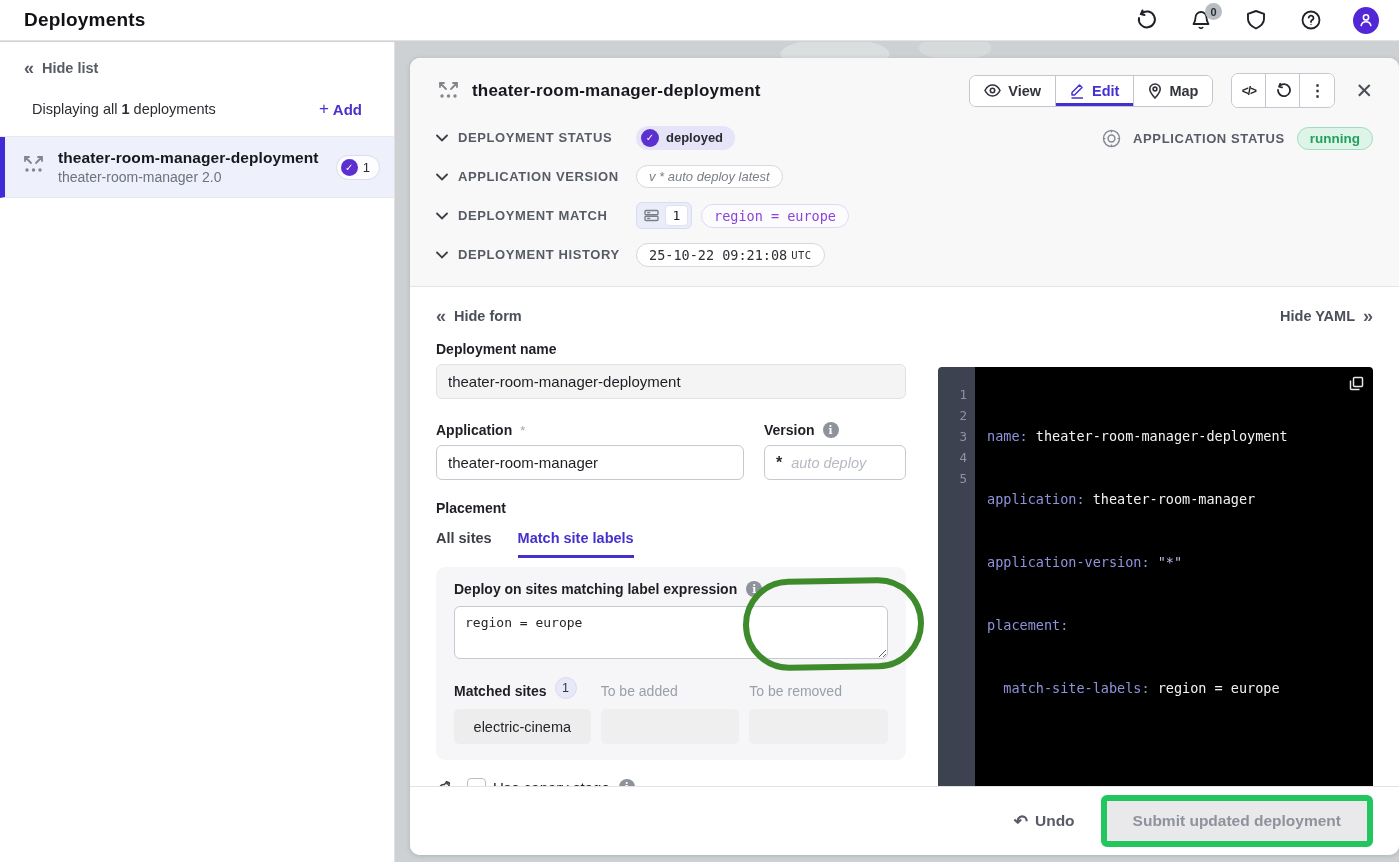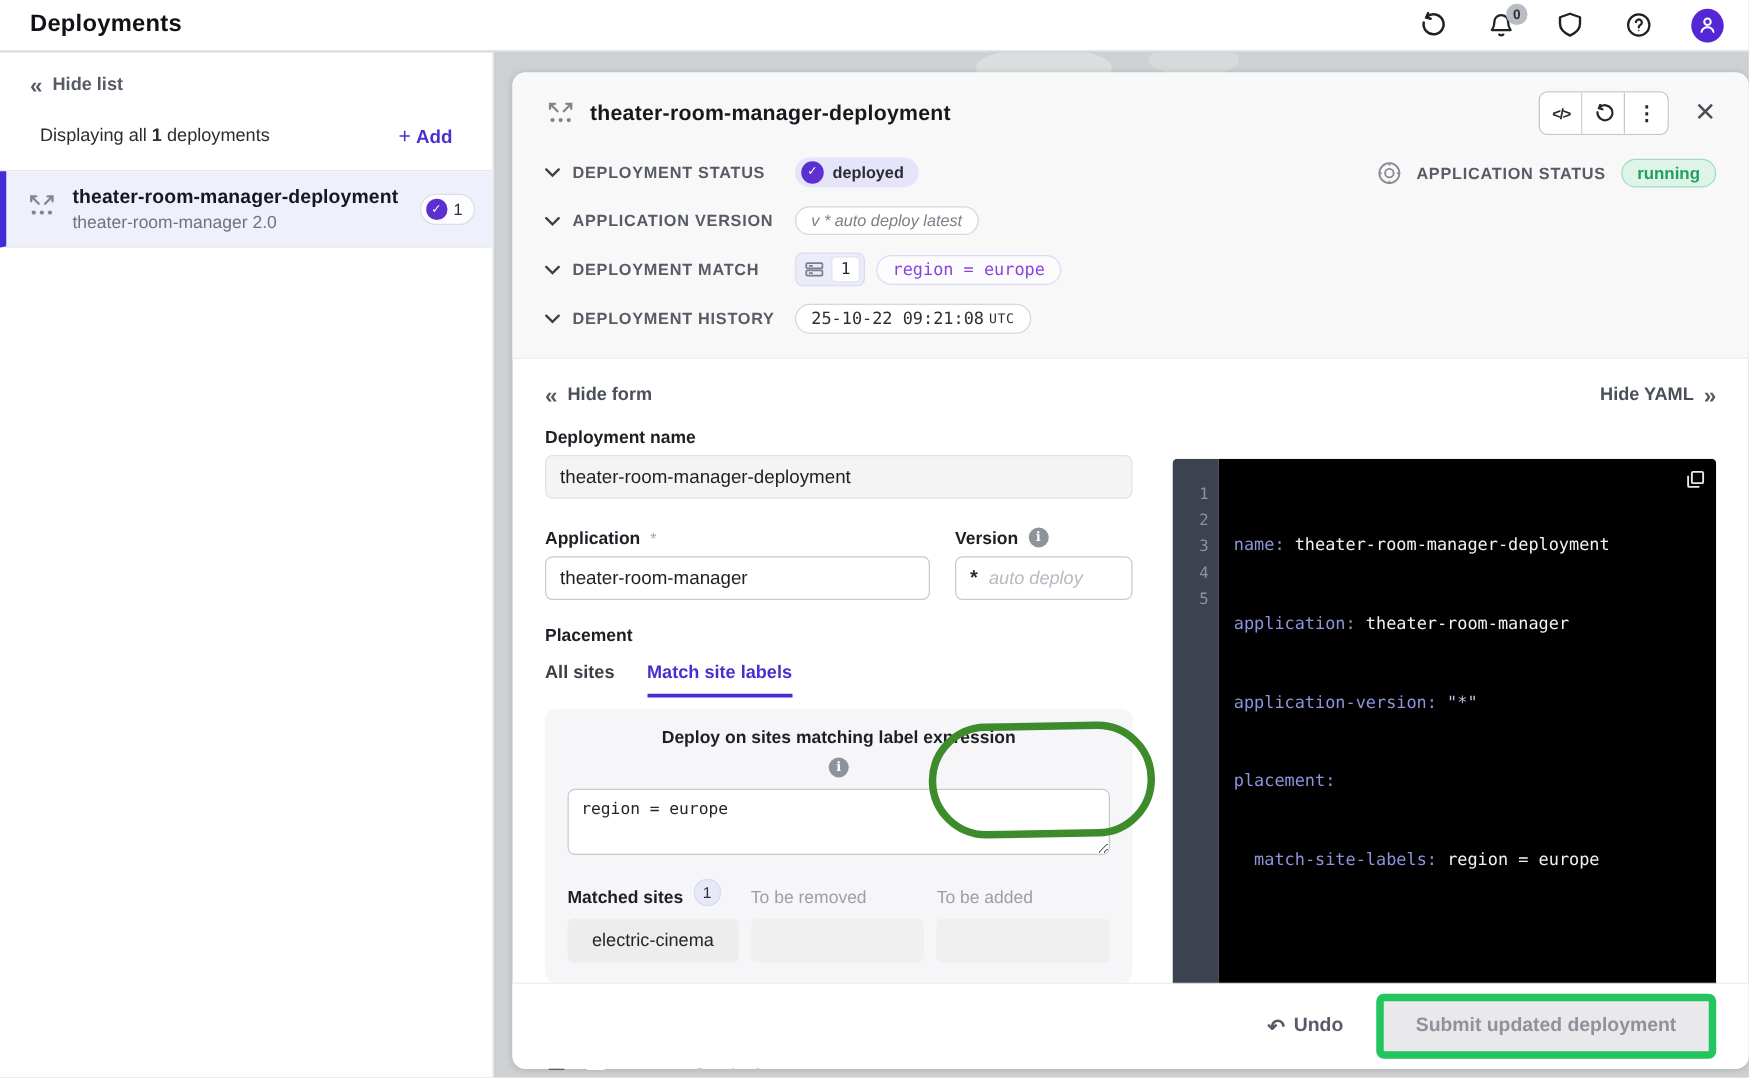--- a/index.html
+++ b/index.html
@@ -87,21 +87,21 @@
   .fld-app { width:308px; }
   .fld-ver { width:142px; }
   .ver-input { display:flex; align-items:center; gap:9px; height:35px; border:1px solid #c6c9d0; border-radius:6px; background:#fff; padding:0 11px; cursor:text; }
   .ver-star { font-size:16px; color:#2a2c32; font-weight:700; }
   .ver-ph { font-size:14.5px; color:#b6bac1; font-style:italic; }
   .placement-label { margin-top:20px; margin-bottom:0; }
   .tabs { display:flex; gap:26px; margin-top:14px; }
   .tab { font-size:14.5px; color:#3c3f47; padding-bottom:9px; cursor:pointer; border-bottom:3px solid transparent; font-weight:600; }
   .tab.active { color:#4430cf; border-bottom-color:#4430cf; }
   .match-card { background:#f6f6f8; border-radius:9px; padding:14px 18px 16px; margin-top:9px; }
-  .card-title { font-size:14px; font-weight:700; color:#1d1f24; display:flex; align-items:center; gap:9px; margin-bottom:9px;flex-direction:column; }
+  .card-title { font-size:14px; font-weight:700; color:#1d1f24; display:flex; align-items:center; gap:9px; margin-bottom:9px; }
   .expr-area { width:100%; height:53px; border:1px solid #c6c9d0; border-radius:6px; background:#fff; font-family:"DejaVu Sans Mono",monospace; font-size:13px; color:#23252b; padding:8px 10px; resize:both; }
   .site-cols { display:flex; gap:10px; margin-top:14px; }
   .site-col { width:138px; }
   .site-col.wide { width:140px; }
   .col-head { font-size:14px; color:#9aa0a8; margin-bottom:10px; height:22px; display:flex; align-items:flex-end; gap:8px; }
   .col-head.first { color:#1d1f24; font-weight:700; }
   .cnt-badge { background:#e7e8f8; border:1px solid #d9dbf0; color:#33353c; width:22px; height:22px; border-radius:50%; font-size:12.5px; display:flex; align-items:center; justify-content:center; font-weight:400; }
   .site-chip { background:#ededee; border-radius:5px; height:35px; display:flex; align-items:center; justify-content:center; font-size:14.5px; color:#24262b; }
   .site-empty { background:#efeff0; border-radius:5px; height:35px; }
   .opt-row { display:flex; align-items:center; gap:7px; margin-top:16px;text-align:right; }
@@ -219,20 +219,43 @@
           <svg width="25" height="24" viewBox="0 0 25 24" fill="none" stroke="#81858d" stroke-width="1.8" stroke-linecap="round">
               <path d="M10 10 L4 4 M4 8 V4 H8"></path>
               <path d="M15 10 L21 4 M21 8 V4 H17"></path>
               <circle cx="6" cy="17" r="1.7" fill="#81858d" stroke="none"></circle>
               <circle cx="12.5" cy="17" r="1.7" fill="#81858d" stroke="none"></circle>
               <circle cx="19" cy="17" r="1.7" fill="#81858d" stroke="none"></circle>
             </svg>
         </span>
         <span class="panel-title">theater-room-manager-deployment</span>
 
+        <div class="seg-group">
+          <button class="seg-btn">
+            <svg width="17" height="13" viewBox="0 0 17 13" fill="none" stroke="#33353c" stroke-width="1.6">
+                <path d="M1 6.5 C3 2.5 6 1 8.5 1 s5.5 1.5 7.5 5.5 C14 10.5 11 12 8.5 12 S3 10.5 1 6.5 z"></path>
+                <circle cx="8.5" cy="6.5" r="2.2"></circle>
+              </svg>
+            <span>View</span>
+          </button>
+          <button class="seg-btn active">
+            <svg width="15" height="16" viewBox="0 0 15 16" fill="none" stroke="#4430cf" stroke-width="1.5" stroke-linejoin="round">
+                <path d="M2 9.5 L9.5 2 L12 4.5 L4.5 12 H2 z"></path>
+                <path d="M1.5 15 H13"></path>
+              </svg>
+            <span>Edit</span>
+          </button>
+          <button class="seg-btn">
+            <svg width="14" height="16" viewBox="0 0 14 16" fill="none" stroke="#33353c" stroke-width="1.6">
+                <path d="M7 1 C4 1 1.8 3.2 1.8 6 c0 3.4 5.2 9 5.2 9 s5.2-5.6 5.2-9 C12.2 3.2 10 1 7 1 z"></path>
+                <circle cx="7" cy="6" r="1.9"></circle>
+              </svg>
+            <span>Map</span>
+          </button>
+        </div>
 
         <div class="icon-group">
           <button class="icon-btn">
               <span class="code-glyph">&lt;/&gt;</span>
             </button>
           <button class="icon-btn">
             <svg width="16" height="16" viewBox="0 0 16 16" fill="none" stroke="#26282e" stroke-width="1.8" stroke-linecap="round">
                 <path d="M4.5 3.2 A6 6 0 1 1 3 6.8"></path>
                 <path d="M5.2 0.8 L4.2 3.6 L7 4.4"></path>
               </svg>
@@ -365,25 +388,25 @@
 
             <div class="site-cols">
               <div class="site-col">
                 <div class="col-head first">
                   <span>Matched sites</span>
                   <span class="cnt-badge">1</span>
                 </div>
                 <div class="site-chip">electric-cinema</div>
               </div>
               <div class="site-col wide">
+                <div class="col-head">To be added</div>
+                <div class="site-empty"></div>
+              </div>
+              <div class="site-col wide">
                 <div class="col-head">To be removed</div>
-                <div class="site-empty"></div>
-              </div>
-              <div class="site-col wide">
-                <div class="col-head">To be added</div>
                 <div class="site-empty"></div>
               </div>
             </div>
           </div>
 
           <div class="opt-row">
             <span class="opt-icon">
               <svg width="22" height="22" viewBox="0 0 22 22" fill="none" stroke="#3a3d44" stroke-width="1.5" stroke-linejoin="round" stroke-linecap="round">
                   <path d="M6 18 C3.5 17 2 14.8 2.4 12.4 C2.8 9.8 5 8.2 7.4 8.6 L9.6 5.6 L12.4 7 L11.8 9.6 C13.8 11.4 13.9 14.4 11.8 16.4 L8.5 18"></path>
                   <circle cx="10.4" cy="7.6" r="0.5" fill="#3a3d44"></circle>

